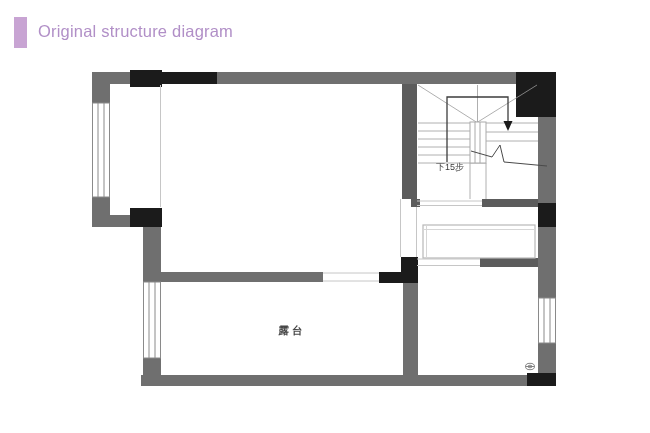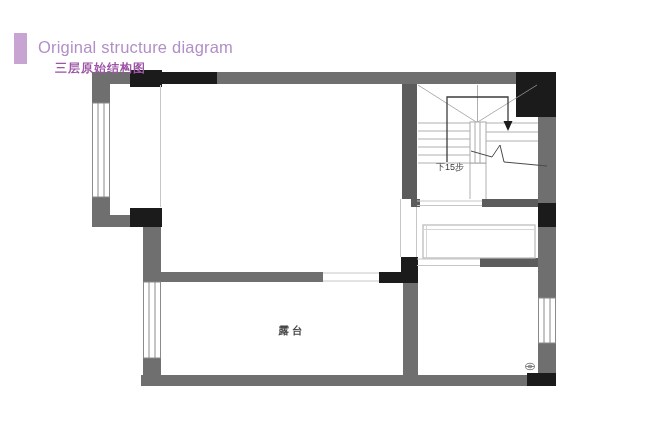--- a/index.html
+++ b/index.html
@@ -1,18 +1,18 @@
 <!DOCTYPE html>
 <html><head>
 <meta charset="utf-8">
 <style>
   html,body{margin:0;padding:0;background:#fff;}
   body{width:650px;height:433px;font-family:"Liberation Sans","DejaVu Sans",sans-serif;}
   .canvas{position:relative;width:650px;height:433px;background:#fff;overflow:hidden;}
-  .header{position:absolute;left:0;top:0;width:650px;height:66px;margin-top:16px;}
+  .header{position:absolute;left:0;top:0;width:650px;height:66px;}
   .accent-bar{position:absolute;left:14px;top:17px;width:13px;height:31px;background:#c8a4d3;}
   .page-title{position:absolute;left:38px;top:22px;font-size:16.5px;color:#b18fc7;letter-spacing:.2px;}
   .page-subtitle{position:absolute;left:55px;top:44px;font-size:12px;font-weight:bold;color:#9c55a5;letter-spacing:1px;}
   svg{position:absolute;left:0;top:0;}
   svg text{font-family:"Liberation Sans","DejaVu Sans",sans-serif;}
 </style>
 </head>
 <body>
 
 <div class="canvas">
@@ -123,16 +123,15 @@
     <g fill="none" stroke="#787878" stroke-width="0.9">
       <ellipse cx="530" cy="366.5" rx="4.5" ry="3.2"></ellipse>
       <ellipse cx="530" cy="366.5" rx="2" ry="1.3"></ellipse>
       <line x1="525.5" y1="366.5" x2="534.5" y2="366.5"></line>
     </g>
   </svg>
 
   <div class="header">
     <div class="accent-bar"></div>
     <div class="page-title">Original structure diagram</div>
-    <div class="page-subtitle">三层原始结构图</div>
   </div>
 
 </div>
 
 </body></html>

